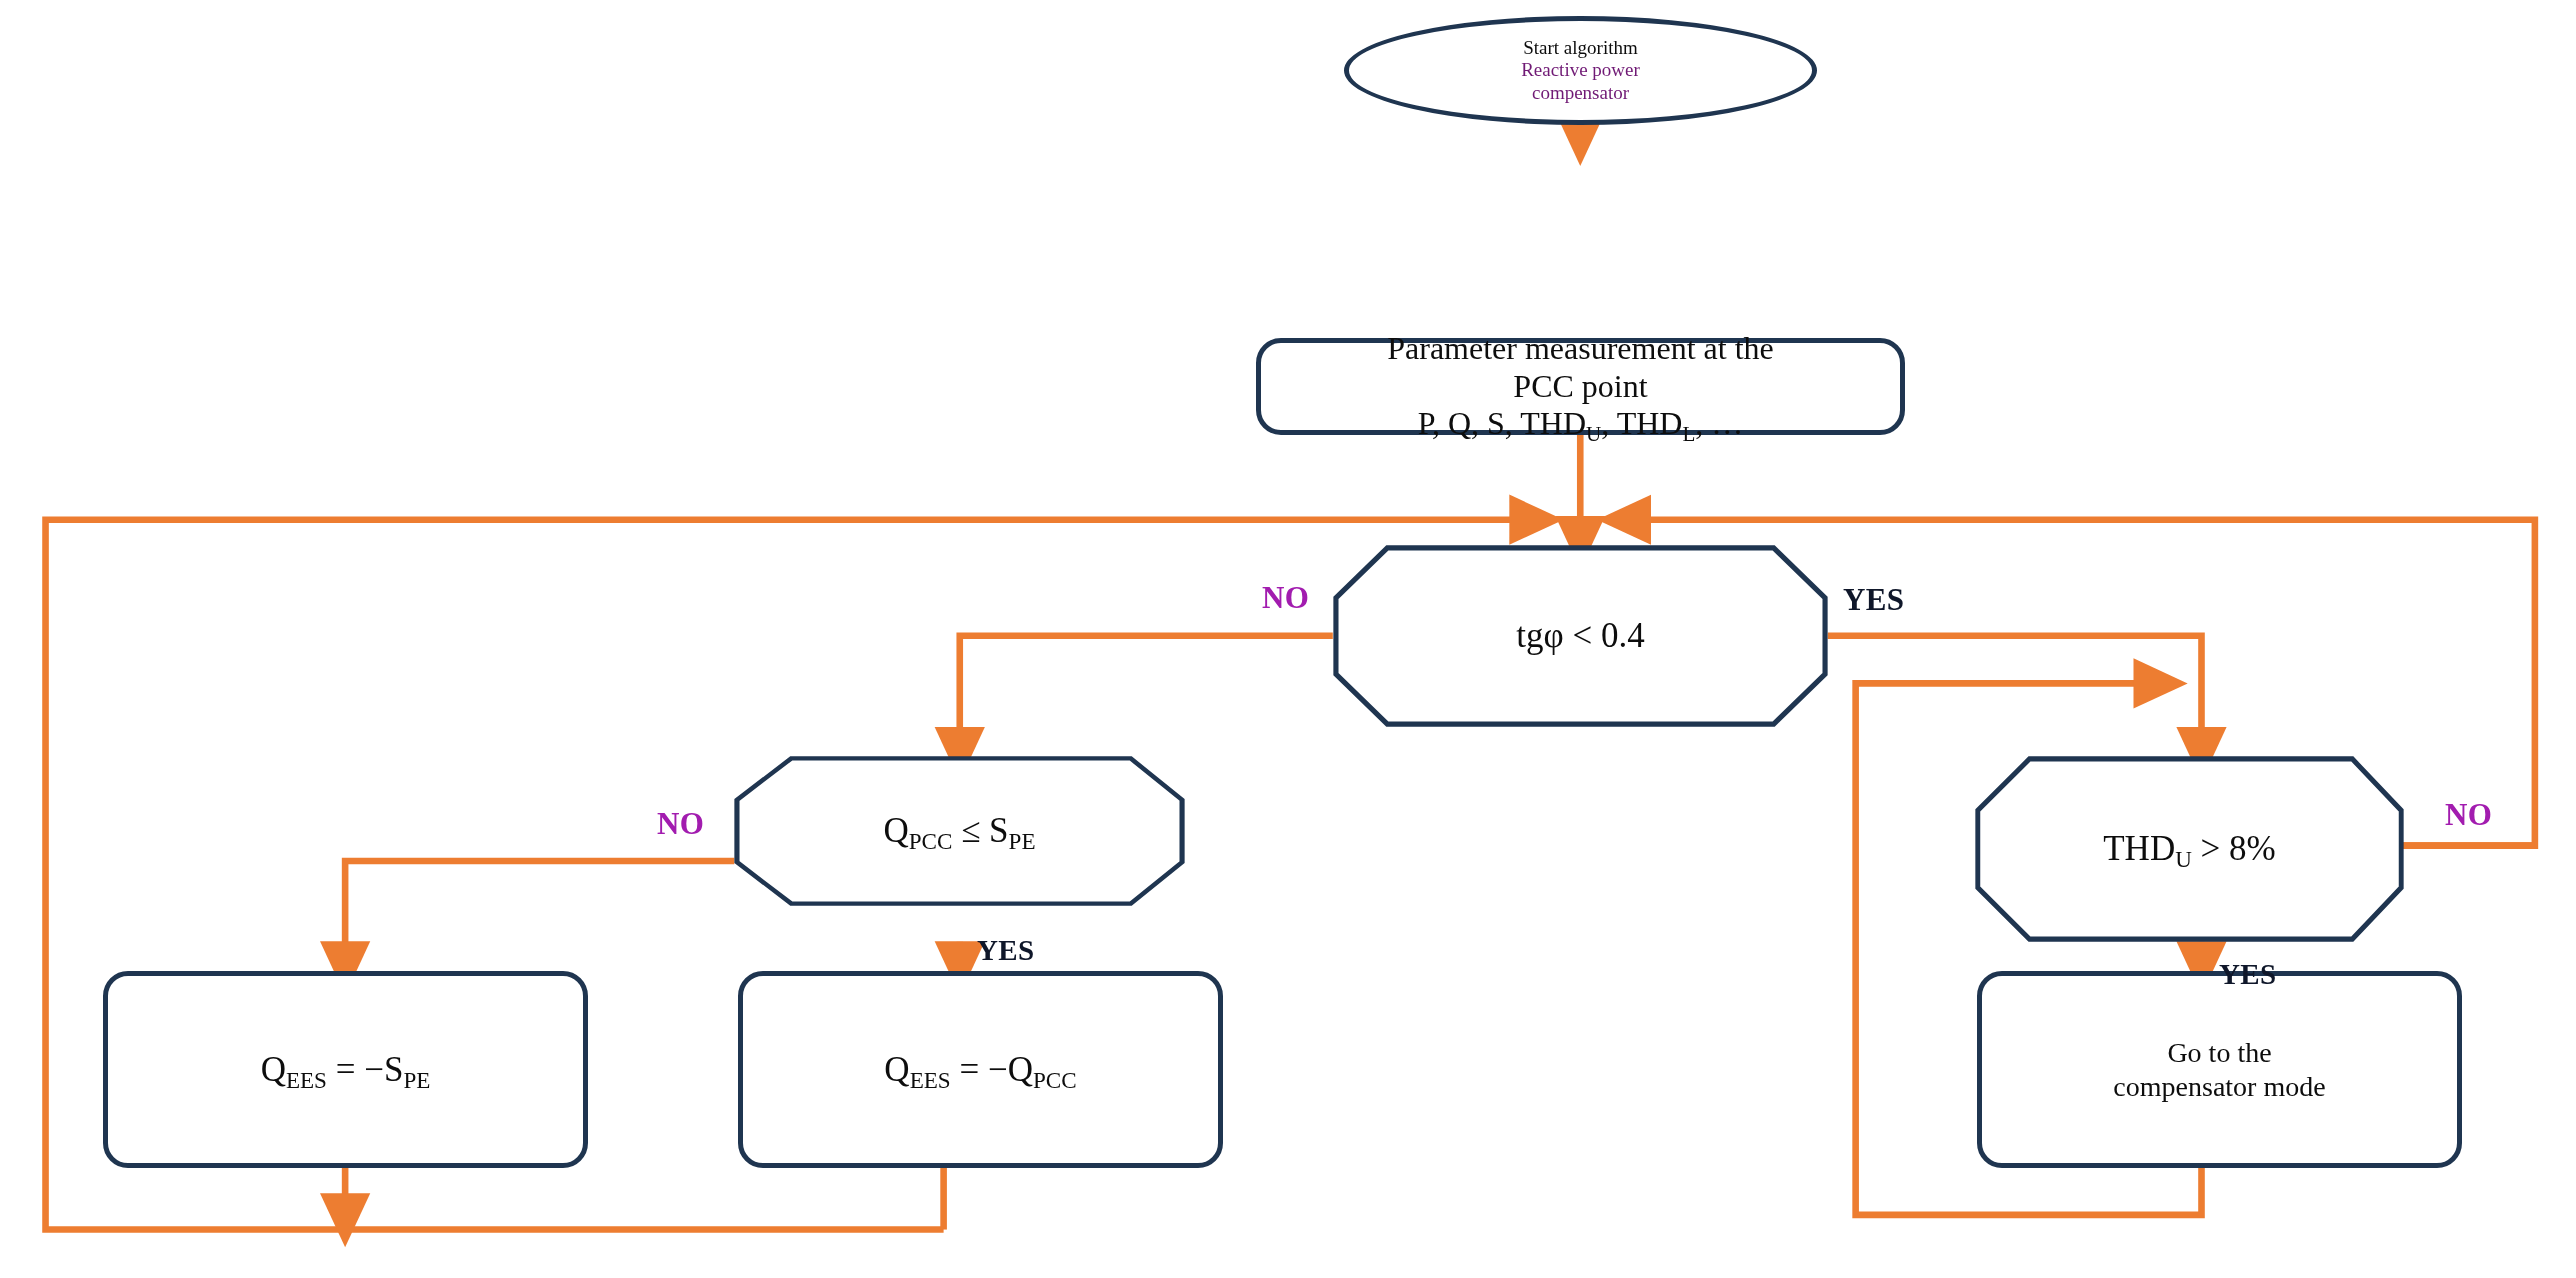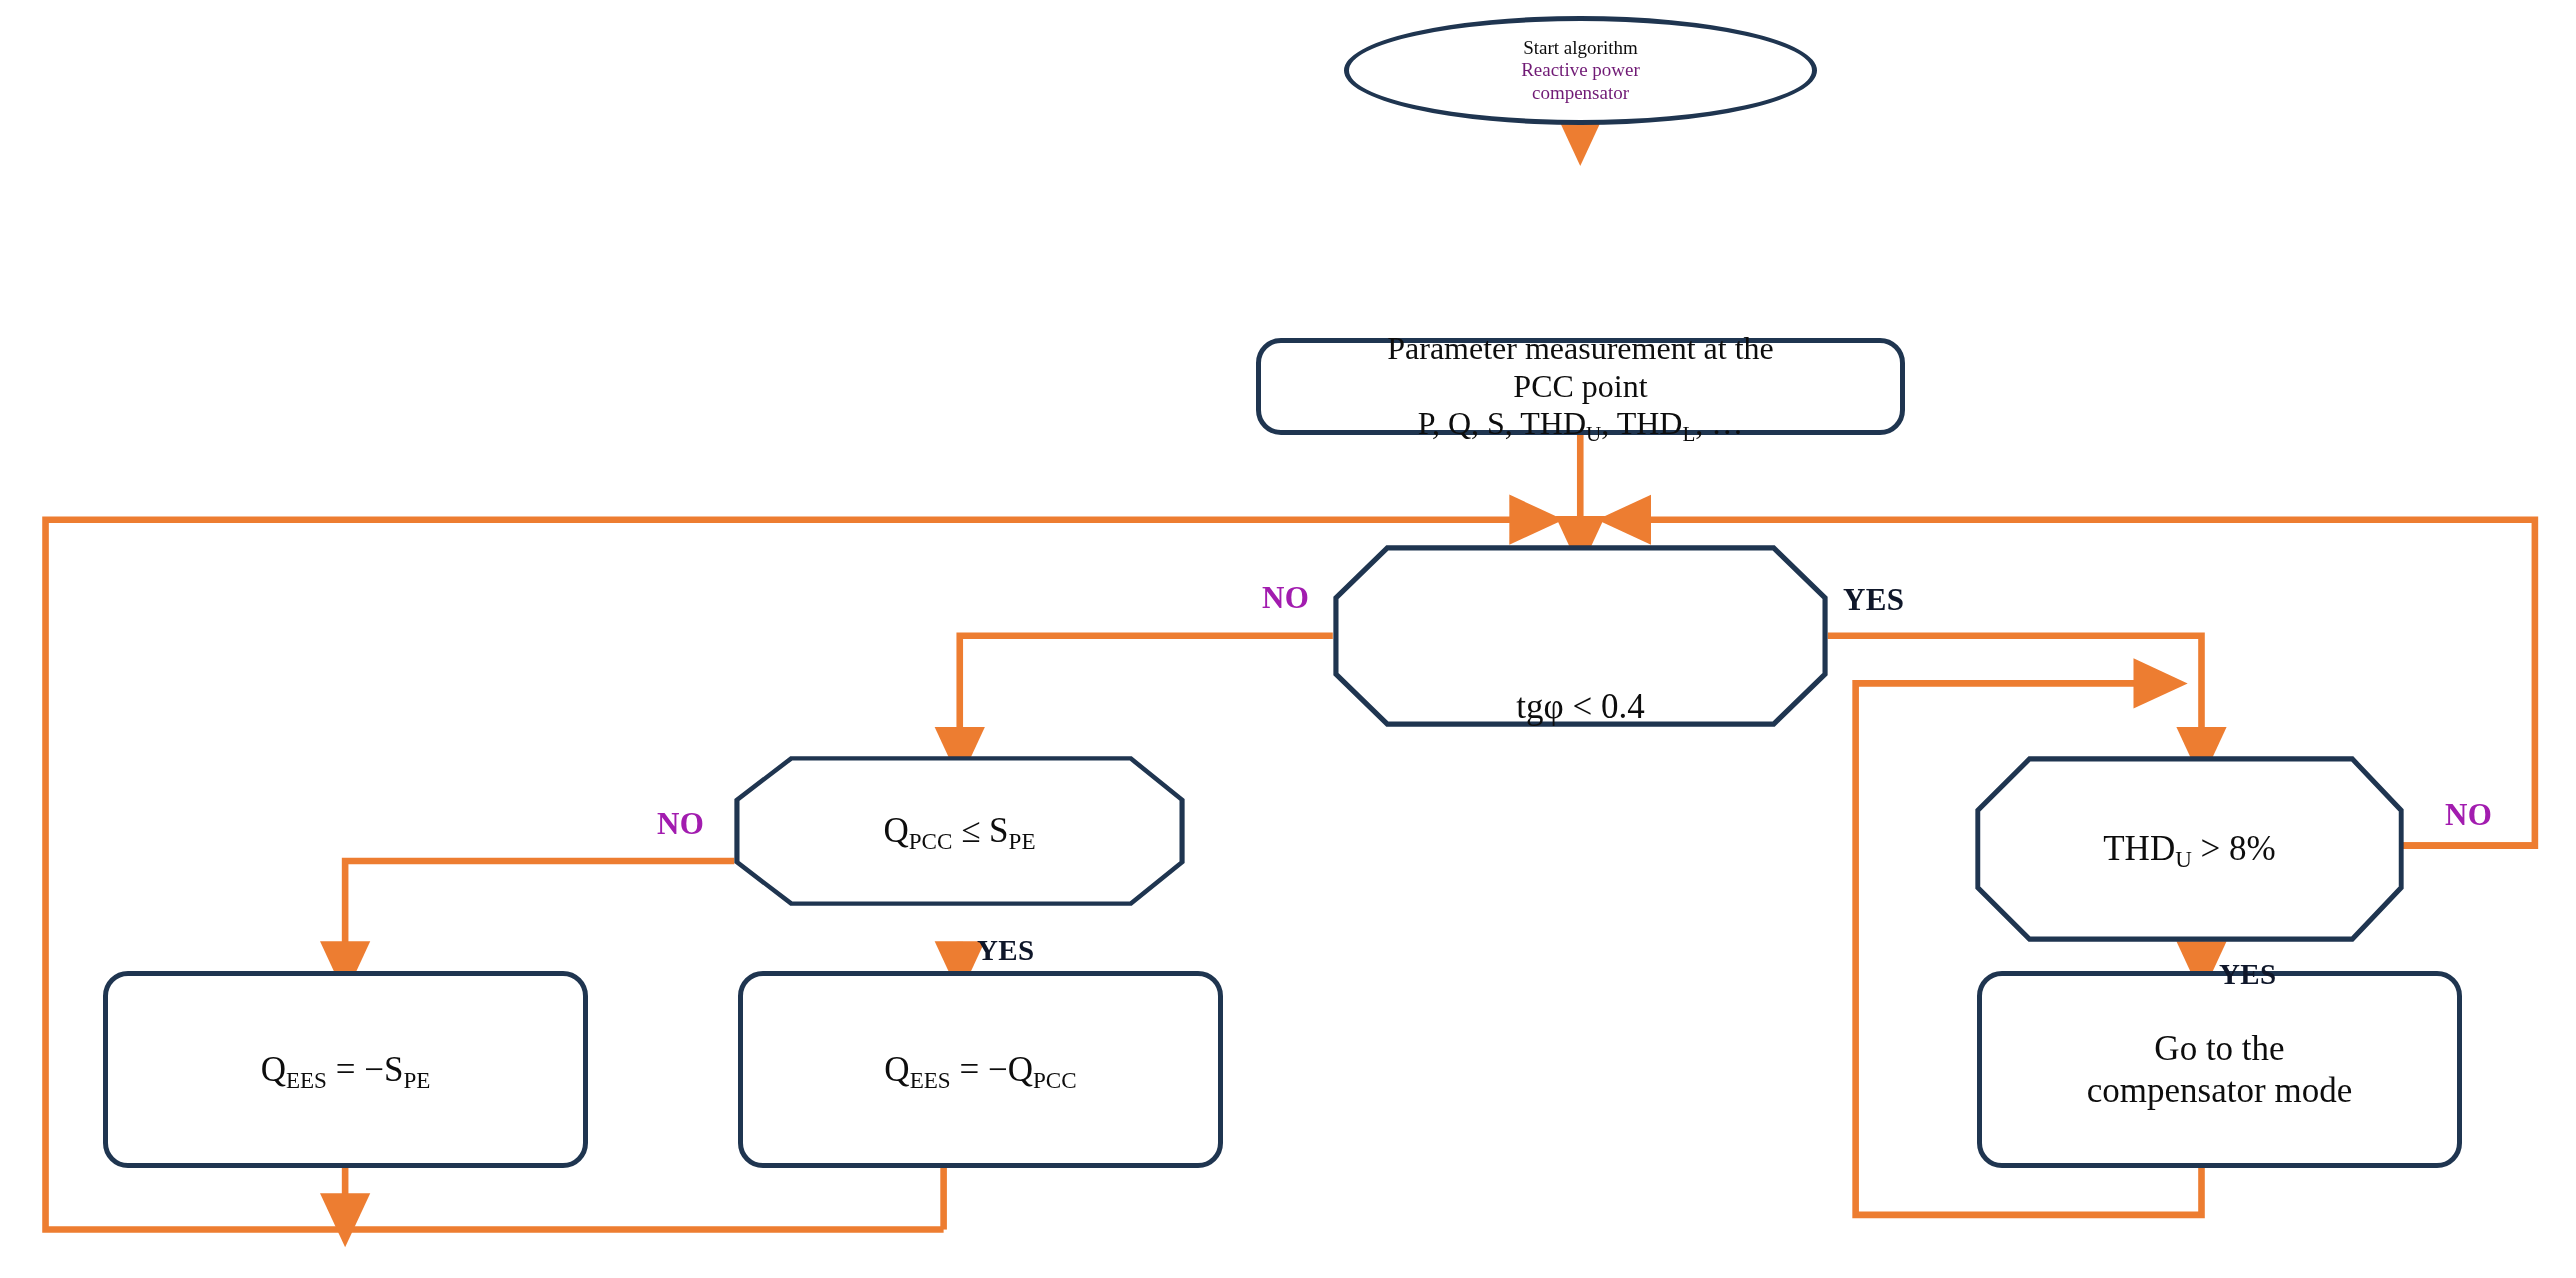--- a/index.html
+++ b/index.html
@@ -78,21 +78,21 @@
   </div>
 
   <div class="node process" style="left:1256px;top:338px;width:649px;height:97px;font-size:32px;">
     <div class="txt">
       <div>Parameter measurement at the</div>
       <div>PCC point</div>
       <div><span>P, Q, S, THD</span><sub>U</sub><span>,  THD</span><sub>L</sub><span>, …</span></div>
     </div>
   </div>
 
-  <div class="node decision" style="left:1333px;top:545px;width:495px;height:182px;font-size:35px;align-items:flex-end;">
+  <div class="node decision" style="left:1333px;top:545px;width:495px;height:182px;font-size:35px;">
     <svg viewBox="0 0 674 248" preserveAspectRatio="none">
       <polygon points="74,4 600,4 670,72 670,176 600,244 74,244 4,176 4,72" fill="#ffffff" stroke="#1F3550" stroke-width="7"></polygon>
     </svg>
     <div class="txt">tgφ  &lt;  0.4</div>
   </div>
 
   <div class="node decision" style="left:734px;top:756px;width:451px;height:150px;font-size:35px;">
     <svg viewBox="0 0 614 253" preserveAspectRatio="none">
       <polygon points="78,4 540,4 610,74 610,179 540,249 78,249 4,179 4,74" fill="#ffffff" stroke="#1F3550" stroke-width="7"></polygon>
     </svg>
@@ -107,21 +107,21 @@
   </div>
 
   <div class="node process" style="left:103px;top:971px;width:485px;height:197px;font-size:35px;">
     <div class="txt"><span>Q</span><sub>EES</sub><span> = −S</span><sub>PE</sub></div>
   </div>
 
   <div class="node process" style="left:738px;top:971px;width:485px;height:197px;font-size:35px;">
     <div class="txt"><span>Q</span><sub>EES</sub><span> = −Q</span><sub>PCC</sub></div>
   </div>
 
-  <div class="node process" style="left:1977px;top:971px;width:485px;height:197px;font-size:35px;">
+  <div class="node process" style="left:1977px;top:971px;width:485px;height:197px;font-size:28px;">
     <div class="txt">
       <div>Go to the</div>
       <div>compensator mode</div>
     </div>
   </div>
 
   <div class="lbl lbl-no" style="left:1262px;top:580px;font-size:31px;">NO</div>
   <div class="lbl lbl-yes" style="left:1843px;top:582px;font-size:31px;">YES</div>
   <div class="lbl lbl-no" style="left:657px;top:806px;font-size:31px;">NO</div>
   <div class="lbl lbl-yes" style="left:977px;top:934px;font-size:29px;">YES</div>

